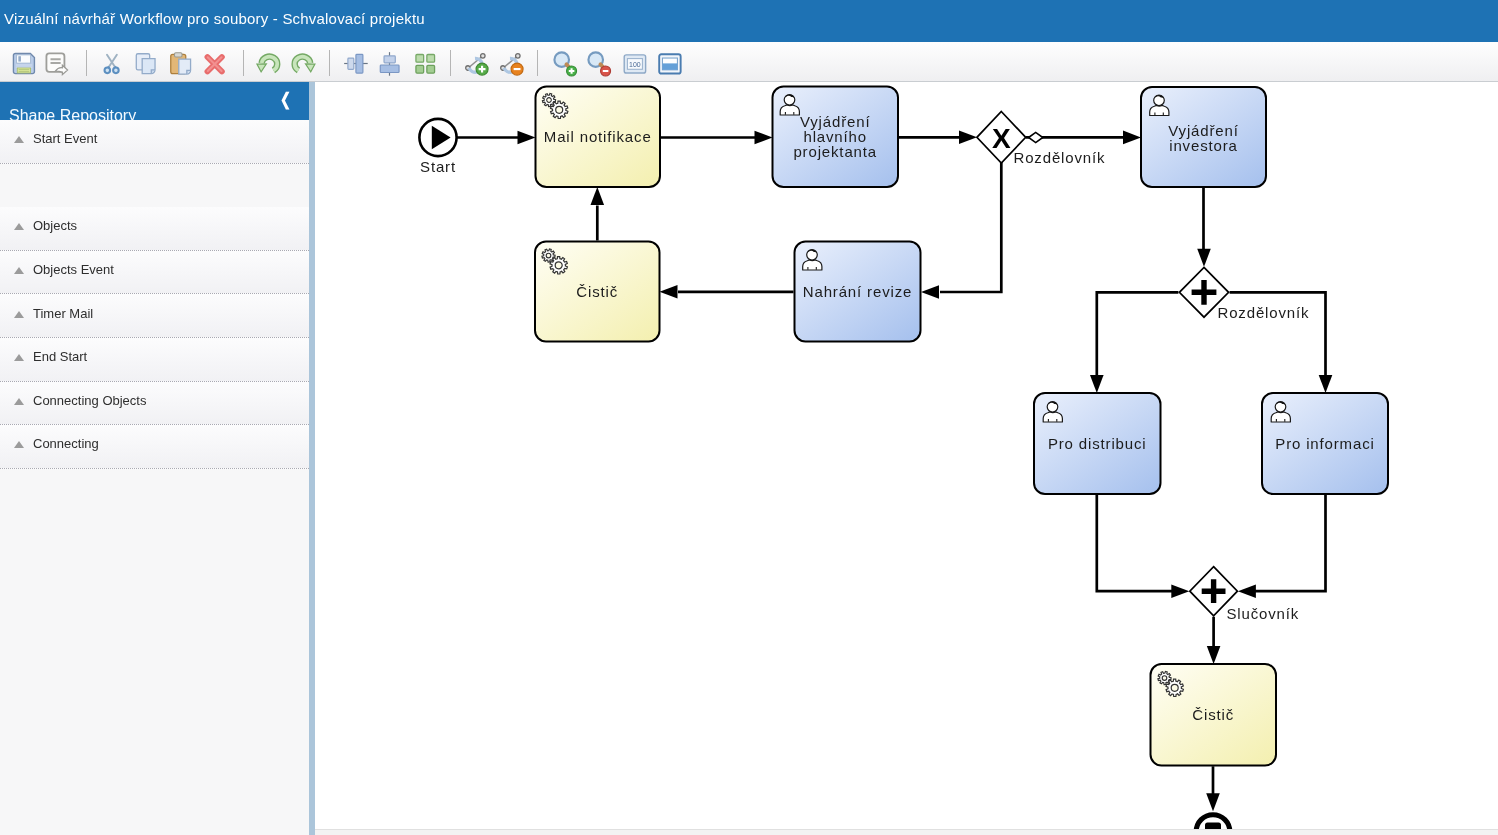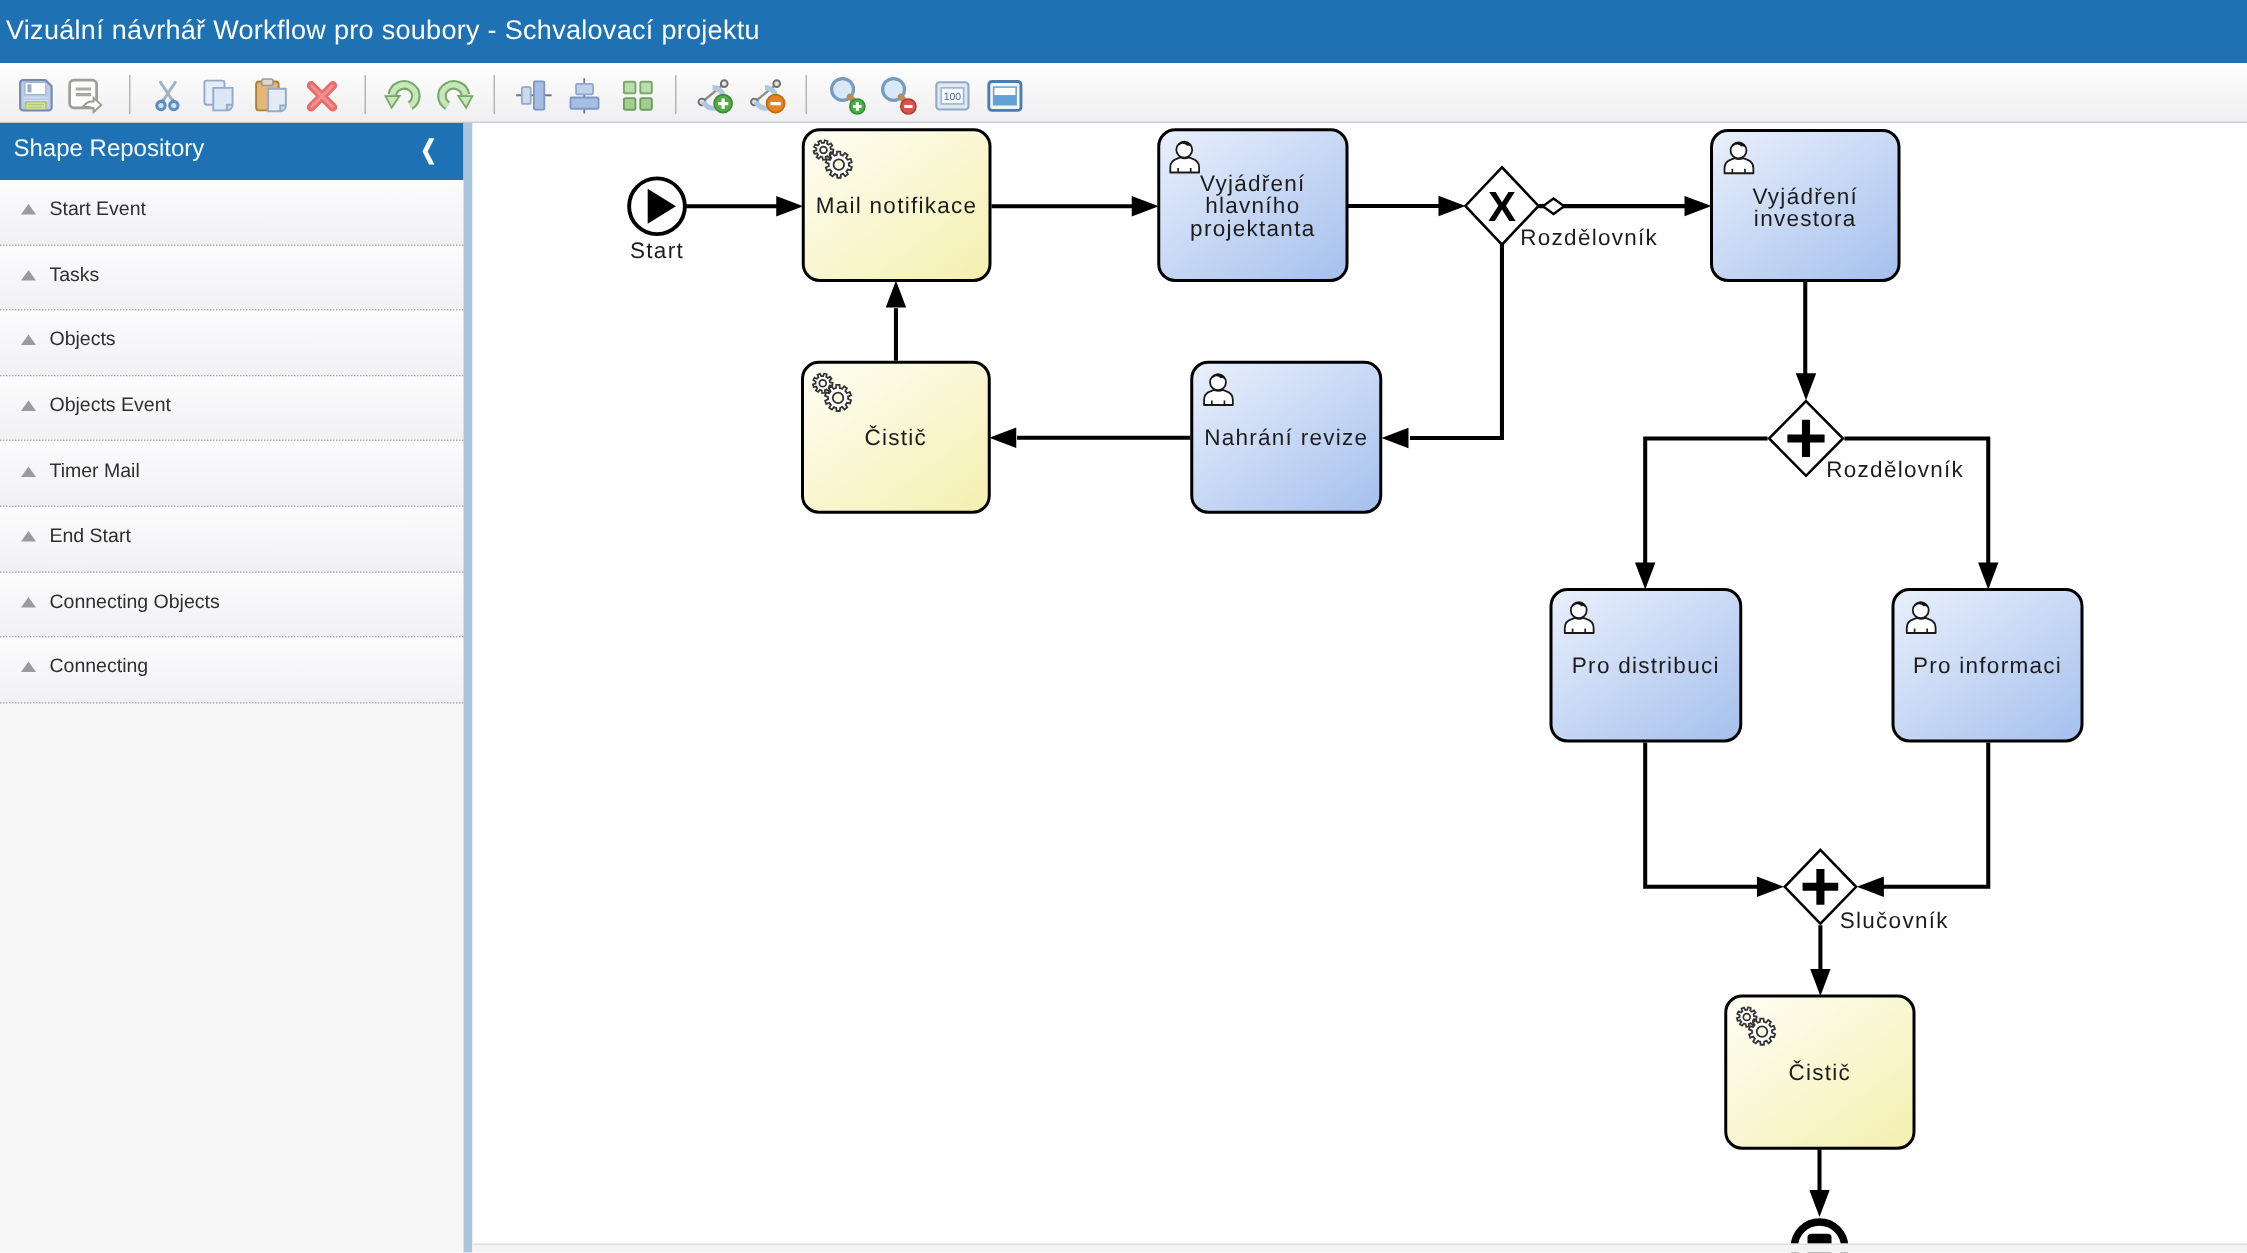--- a/index.html
+++ b/index.html
@@ -1,22 +1,22 @@
 <!DOCTYPE html>
 <html><head><meta charset="utf-8">
 <style>
 *{margin:0;padding:0;box-sizing:border-box}
 html,body{width:1498px;height:835px;overflow:hidden;font-family:"Liberation Sans",sans-serif;background:#fff}
 #titlebar{position:absolute;left:0;top:0;width:1498px;height:42px;background:#1e72b4}
-#titlebar span{position:absolute;left:4px;top:10px;font-size:18px;color:#fdfeff;letter-spacing:0.2px}
+#titlebar span{position:absolute;left:4px;top:10px;font-size:15px;color:#fdfeff;letter-spacing:0.2px}
 #toolbar{position:absolute;left:0;top:42px;width:1498px;height:40px;background:linear-gradient(#fefefe,#efeff1);border-bottom:1px solid #c9cdd1}
 .vsep{position:absolute;top:8px;height:26px;width:1px;background:#b5b5b5}
 #sidebar{position:absolute;left:0;top:82px;width:309px;height:753px;background:#f7f7f8}
 #shead{position:absolute;left:0;top:0;width:309px;height:38px;background:#1e72b4}
-#shead .t{position:absolute;left:9px;top:9px;font-size:16px;color:#f4faff}
+#shead .t{position:absolute;left:9px;top:25px;font-size:16px;color:#f4faff}
 #shead .c{position:absolute;right:18px;top:10px;font-size:13px;color:#fff;font-weight:bold;transform:scaleY(1.3)}
 .srow{position:absolute;left:0;width:309px;background:linear-gradient(#fcfcfd,#f1f1f4);border-bottom:1px dotted #a9a9b2}
 .tri{position:absolute;left:14px;top:50%;margin-top:-5px;width:0;height:0;border-left:5px solid transparent;border-right:5px solid transparent;border-bottom:7px solid #9b9b9b}
 .rlabel{position:absolute;left:33px;top:50%;margin-top:-10px;font-size:13px;color:#2e2e2e}
 #splitter{position:absolute;left:309px;top:82px;width:6px;height:753px;background:#abc5da}
 #canvas{position:absolute;left:315px;top:82px;width:1183px;height:753px;background:#fff}
 #hscroll{position:absolute;left:315px;top:829px;width:1183px;height:6px;background:#f3f3f3;border-top:1px solid #e0e0e0}
 </style></head>
 <body>
 <div id="titlebar">
@@ -130,24 +130,20 @@
     </svg>
   </div>
 <div id="sidebar">
 <div id="shead">
       <span class="t">Shape Repository</span>
       <span class="c">❮</span>
     </div>
 <div class="srow" style="top:38.0px;height:43.6px">
 <span class="tri"></span>
       <span class="rlabel">Start Event</span>
-    </div>
-<div class="srow" style="top:81.6px;height:43.6px">
-<span class="tri"></span>
-      <span class="rlabel">Tasks</span>
     </div>
 <div class="srow" style="top:125.2px;height:43.6px">
 <span class="tri"></span>
       <span class="rlabel">Objects</span>
     </div>
 <div class="srow" style="top:168.8px;height:43.6px">
 <span class="tri"></span>
       <span class="rlabel">Objects Event</span>
     </div>
 <div class="srow" style="top:212.4px;height:43.6px">

